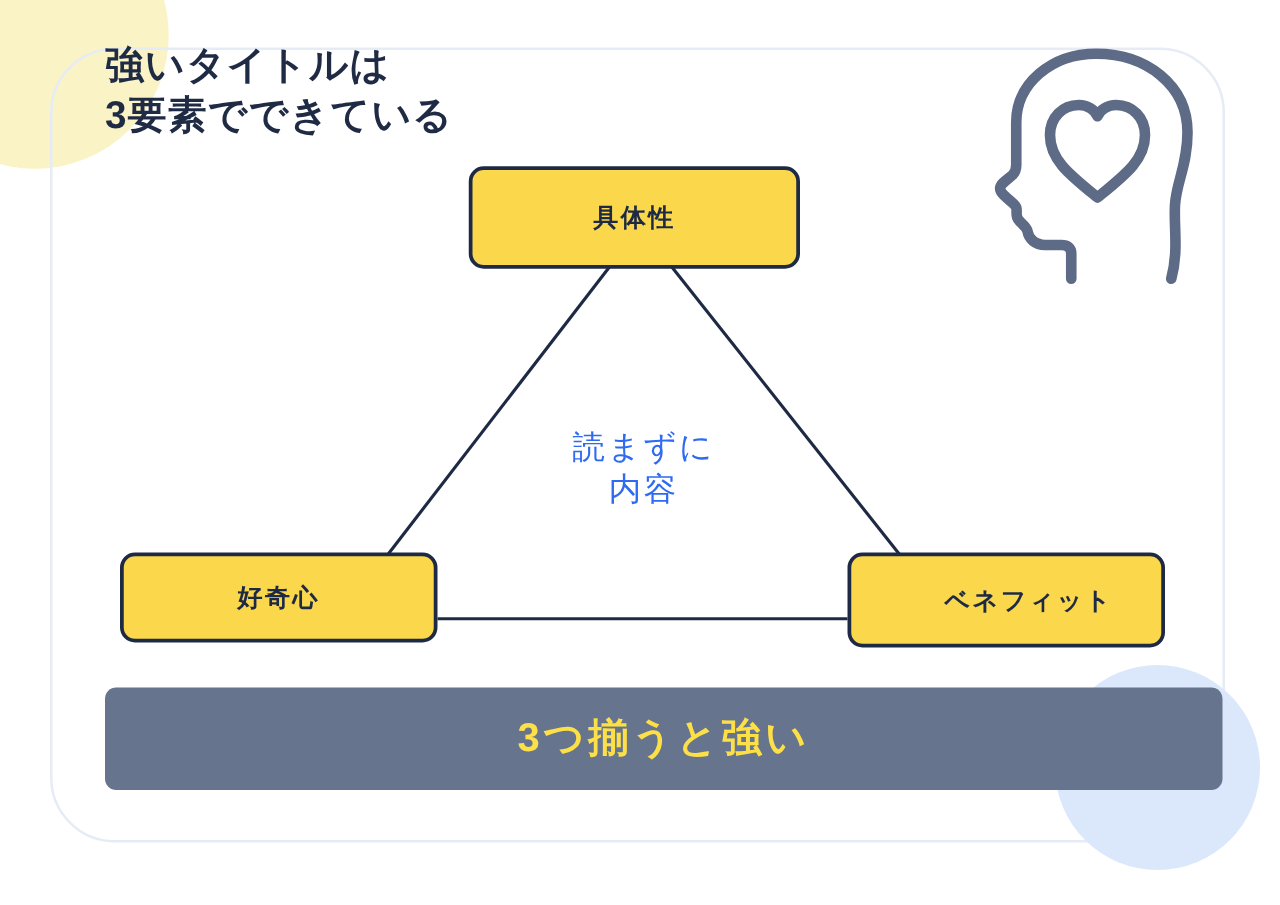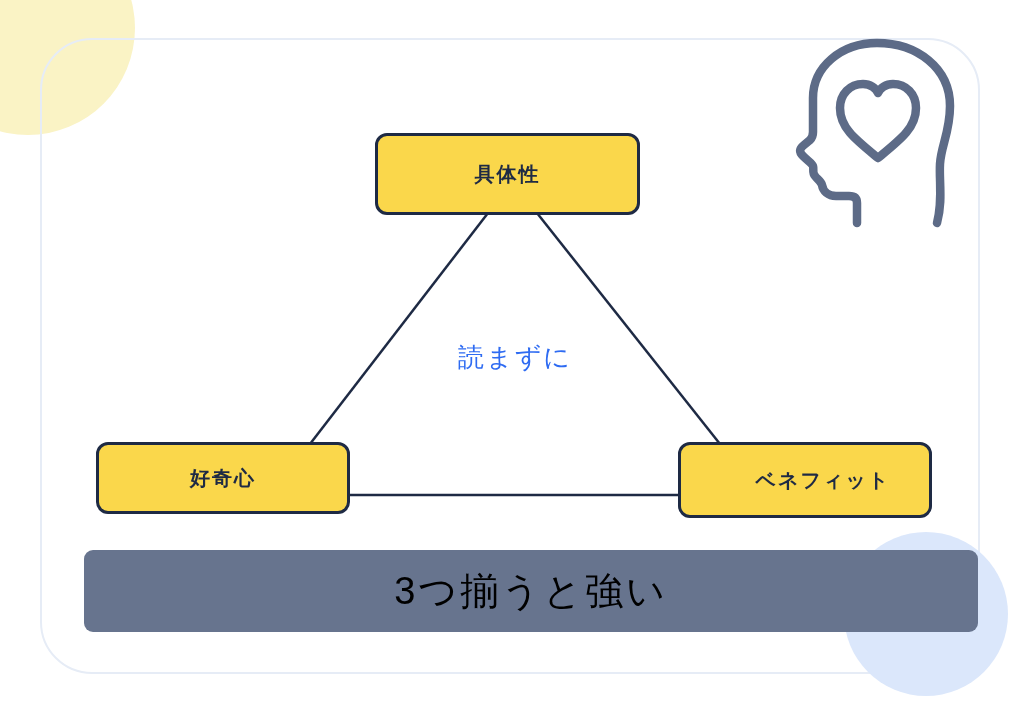--- a/index.html
+++ b/index.html
@@ -56,31 +56,33 @@
     letter-spacing:2px;z-index:5;
   }
 
   .bottom-bar{
     left:84px;top:550px;width:894px;height:82px;
     background:#67748E;border-radius:9px;
     display:flex;align-items:center;justify-content:center;
     z-index:6;
   }
   .bottom-bar span{
-    font-size:38px;font-weight:normal;color:#000000;letter-spacing:3px;
+    font-size:32px;font-weight:bold;color:#fde047;letter-spacing:3px;
   }
 </style>
 </head>
 <body>
 
 <div class="abs blob blob-yellow"></div>
 <div class="abs card-frame"></div>
 <div class="abs blob blob-blue"></div>
 
 <div class="abs title">
+  <div>強いタイトルは</div>
+  <div>3要素でできている</div>
 </div>
 
 <svg class="abs head-icon" viewBox="0 0 170 196" fill="none" xmlns="http://www.w3.org/2000/svg">
   <path d="M67,189 L67,169 C67,164 64,162 59,162 L46,162 C38,162 33,157 32,151
            C31,147 27,145 25,142 C22,139 24,135 23,132 C22,129 18,127 13,122
            C9,118 9,115 14,111 L20,106 C22,104 23,102 23,98 L23,64
            C23,33 51,9 87,9 C127,9 160,34 160,72
            C160,98 151,112 150,130 C149,148 153,167 147,189" stroke="#5D6B87" stroke-width="8.5" stroke-linecap="round" stroke-linejoin="round"></path>
   <path d="M88,124 C66,106 50,94 50,74 C50,60 60,50 73,50 C80,50 86,54 88,59
            C90,54 96,50 103,50 C116,50 126,60 126,74 C126,94 110,106 88,124 Z" stroke="#5D6B87" stroke-width="8.5" stroke-linejoin="round"></path>
@@ -97,17 +99,18 @@
 </div>
 <div class="abs node node-left">
   <span>好奇心</span>
 </div>
 <div class="abs node node-right">
   <span>ベネフィット</span>
 </div>
 
 <div class="abs center-text">
   <div>読まずに</div>
+  <div>内容</div>
 </div>
 
 <div class="abs bottom-bar">
   <span>3つ揃うと強い</span>
 </div>
 
 </body></html>

